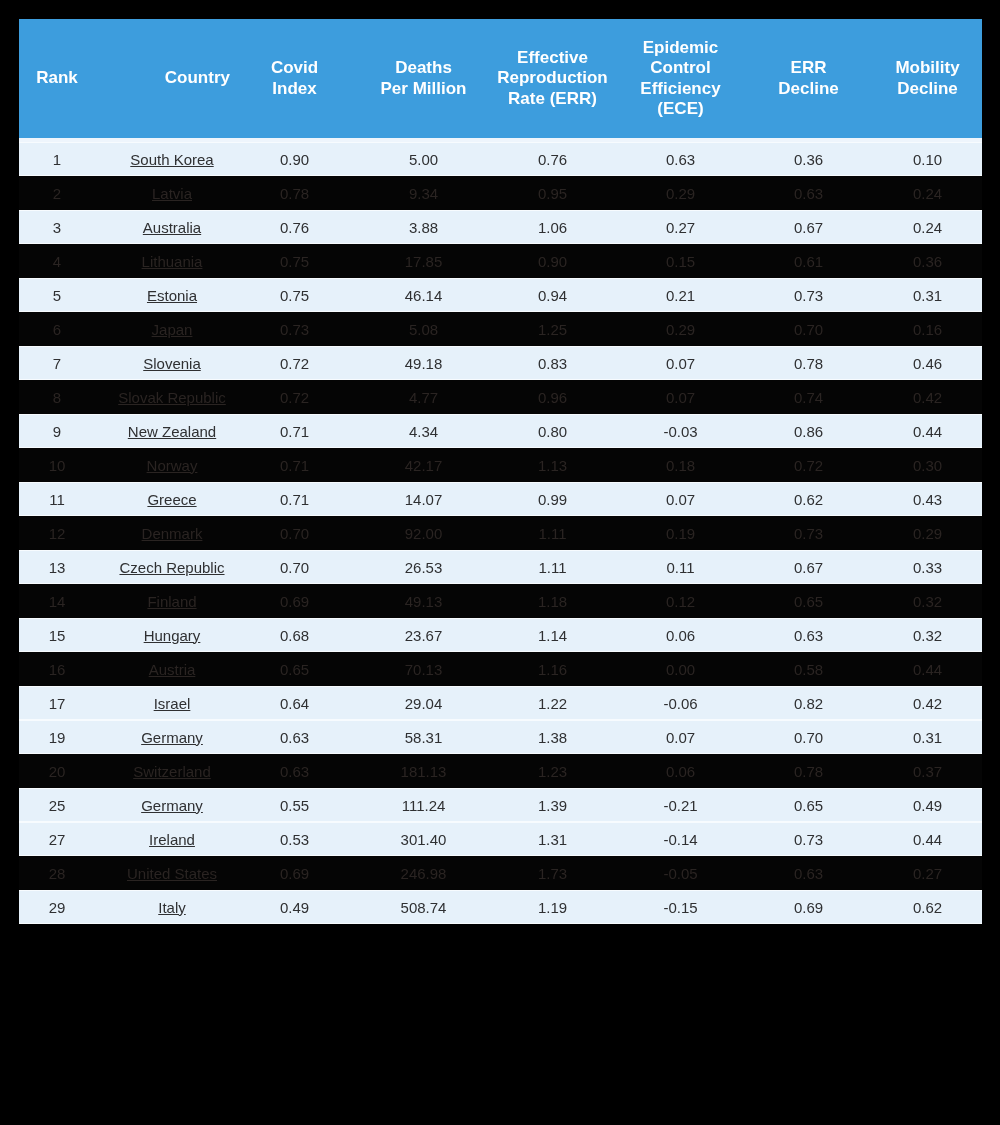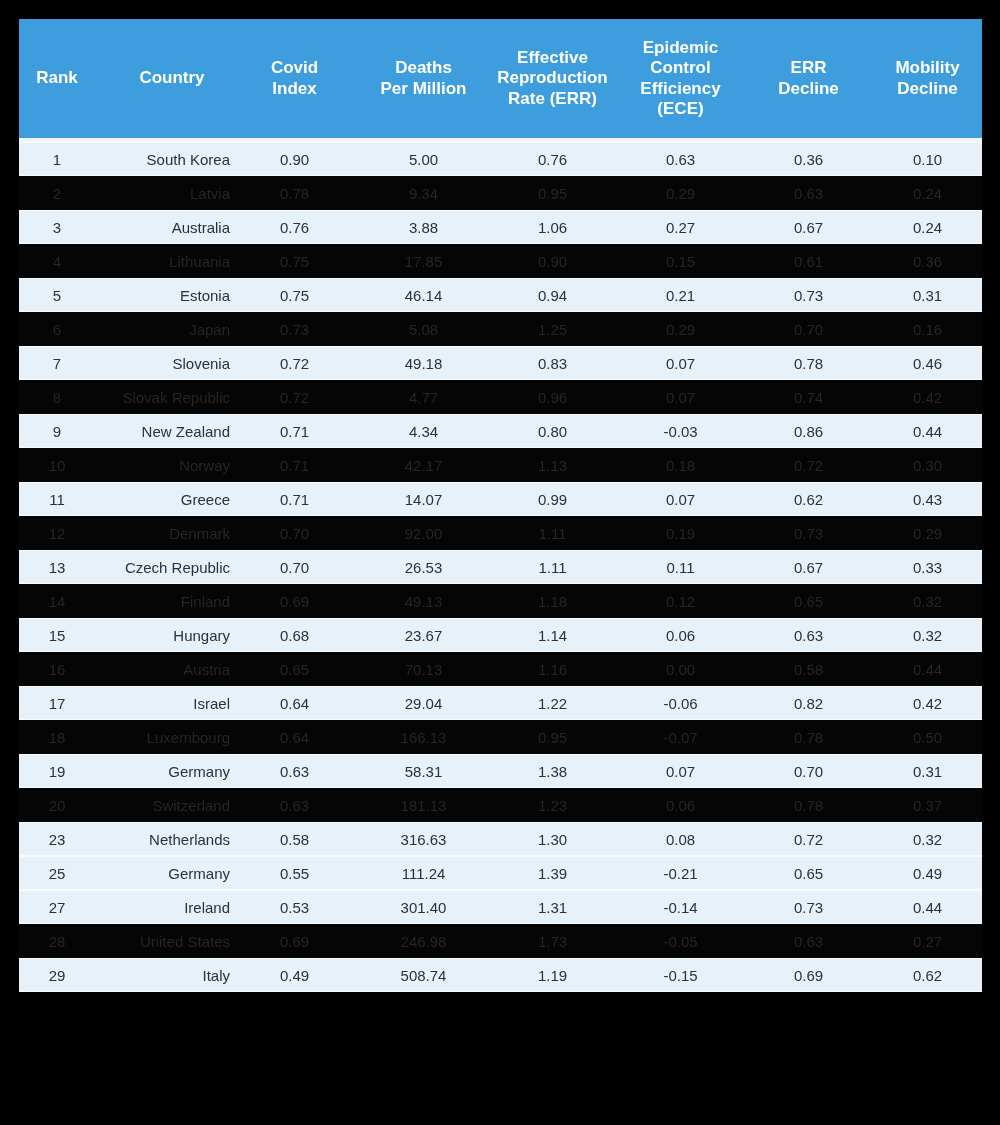--- a/index.html
+++ b/index.html
@@ -44,42 +44,42 @@
     color: #ffffff;
     font-weight: bold;
     font-size: 17px;
     line-height: 1.18;
     vertical-align: middle;
     padding: 0;
     height: 119px;
     border: 0;
   }
   thead th.col-rank   { }
-  thead th.col-country{ text-align: center; padding-left: 19px; }
+  thead th.col-country{ text-align: right; padding-left: 19px; }
   thead th.numeric    { text-align: center; }
 
   
   tr.header-gap td {
     height: 4px;
     padding: 0;
     background: #eef5fc;
     border: 0;
   }
 
   
   tbody td {
     height: 34px;
     padding: 0;
     font-size: 15px;
     border: 0;
     vertical-align: middle;
     white-space: nowrap;
   }
   td.col-rank    { text-align: center; }
-  td.col-country { text-align: right; padding-left: 19px; }
+  td.col-country { text-align: center; padding-left: 19px; text-decoration: underline; }
   td.numeric     { text-align: center; }
 
   
   tr.row-light td {
     background: #e6f1fa;
     color: #2f3032;
   }
   
   tr.row-dark td {
     background: #050505;
@@ -296,59 +296,39 @@
           <tr class="row-light">
             <td class="col-rank">17</td>
             <td class="col-country">Israel</td>
             <td class="numeric">0.64</td>
             <td class="numeric">29.04</td>
             <td class="numeric">1.22</td>
             <td class="numeric">-0.06</td>
             <td class="numeric">0.82</td>
             <td class="numeric">0.42</td>
           </tr>
-          <tr class="row-dark">
-            <td class="col-rank">18</td>
-            <td class="col-country">Luxembourg</td>
-            <td class="numeric">0.64</td>
-            <td class="numeric">166.13</td>
-            <td class="numeric">0.95</td>
-            <td class="numeric">-0.07</td>
-            <td class="numeric">0.78</td>
-            <td class="numeric">0.50</td>
-          </tr>
           <tr class="row-light">
             <td class="col-rank">19</td>
             <td class="col-country">Germany</td>
             <td class="numeric">0.63</td>
             <td class="numeric">58.31</td>
             <td class="numeric">1.38</td>
             <td class="numeric">0.07</td>
             <td class="numeric">0.70</td>
             <td class="numeric">0.31</td>
           </tr>
           <tr class="row-dark">
             <td class="col-rank">20</td>
             <td class="col-country">Switzerland</td>
             <td class="numeric">0.63</td>
             <td class="numeric">181.13</td>
             <td class="numeric">1.23</td>
             <td class="numeric">0.06</td>
             <td class="numeric">0.78</td>
             <td class="numeric">0.37</td>
-          </tr>
-          <tr class="row-light">
-            <td class="col-rank">23</td>
-            <td class="col-country">Netherlands</td>
-            <td class="numeric">0.58</td>
-            <td class="numeric">316.63</td>
-            <td class="numeric">1.30</td>
-            <td class="numeric">0.08</td>
-            <td class="numeric">0.72</td>
-            <td class="numeric">0.32</td>
           </tr>
           <tr class="row-light">
             <td class="col-rank">25</td>
             <td class="col-country">Germany</td>
             <td class="numeric">0.55</td>
             <td class="numeric">111.24</td>
             <td class="numeric">1.39</td>
             <td class="numeric">-0.21</td>
             <td class="numeric">0.65</td>
             <td class="numeric">0.49</td>

